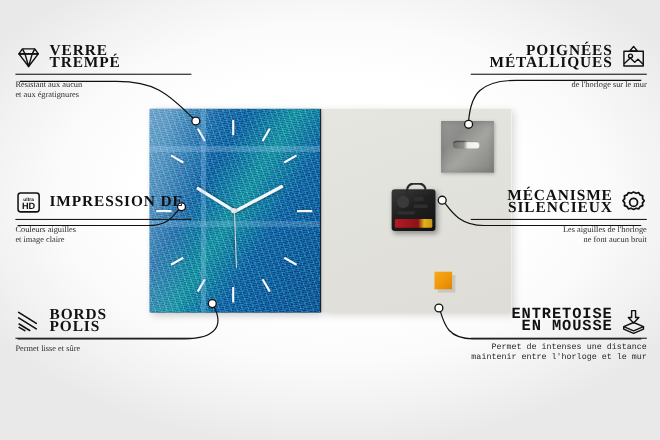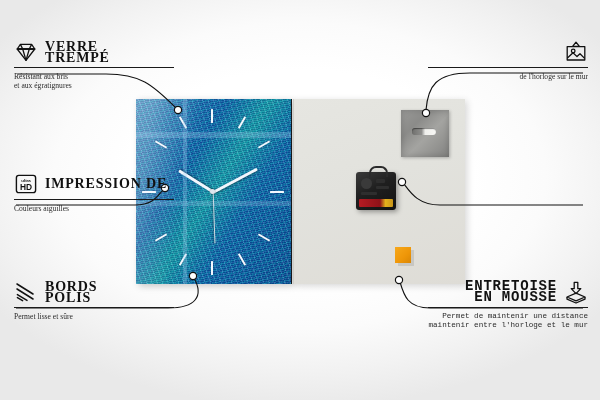--- a/index.html
+++ b/index.html
@@ -189,39 +189,40 @@
               <path d="M3.2 9 H20.8"></path>
         </g>
           </svg>
       </span>
       <div>
         <div class="f-title">VERRE</div>
         <div class="f-title">TREMPÉ</div>
       </div>
     </div>
     <div class="f-rule"></div>
-    <div class="f-desc">Résistant aux bris</div>
+    <div class="f-desc">Résistant aux aucun</div>
     <div class="f-desc">et aux égratignures</div>
   </div>
 
   <div class="feature left" style="top:172px;">
     <div class="f-head">
       <span class="f-icon">
         <svg viewBox="0 0 24 24">
           <rect x="2.4" y="3.4" width="19.2" height="17.2" rx="2.4" fill="none" stroke="#111" stroke-width="1.4"></rect>
           <text x="12" y="10.4" font-family="Liberation Sans, sans-serif" font-size="4.4" font-weight="bold" fill="#111" text-anchor="middle">ultra</text>
           <text x="12" y="18.2" font-family="Liberation Sans, sans-serif" font-size="8.4" font-weight="bold" fill="#111" text-anchor="middle">HD</text>
         </svg>
       </span>
       <div>
         <div class="f-title">IMPRESSION DE</div>
       </div>
     </div>
     <div class="f-rule"></div>
     <div class="f-desc">Couleurs aiguilles</div>
+    <div class="f-desc">et image claire</div>
   </div>
 
   <div class="feature left" style="top:280px;">
     <div class="f-head">
       <span class="f-icon">
         <svg viewBox="0 0 24 24">
             <g stroke="#111" stroke-width="1.5" stroke-linecap="round">
           <path d="M3 4 L19 14"></path>
               <path d="M3 9 L19 19"></path>
               <path d="M3.4 14.6 L13 20.4"></path>
@@ -243,40 +244,63 @@
       <span class="f-icon">
         <svg viewBox="0 0 24 24">
             <g fill="none" stroke="#111" stroke-width="1.3" stroke-linejoin="round">
           <path d="M12 2.2 L15.4 6.4 H8.6 Z"></path>
           <rect x="3.2" y="6.6" width="17.6" height="13.4"></rect>
           <circle cx="9.2" cy="11" r="1.8"></circle>
           <path d="M3.4 18 L9 12.8 L13 16.6 L16 13.8 L20.6 18.4"></path>
         </g>
           </svg>
       </span>
+      <div>
+        <div class="f-title">POIGNÉES</div>
+        <div class="f-title">MÉTALLIQUES</div>
+      </div>
     </div>
     <div class="f-rule"></div>
     <div class="f-desc">de l'horloge sur le mur</div>
   </div>
 
+  <div class="feature right" style="top:172px;">
+    <div class="f-head">
+      <span class="f-icon">
+        <svg viewBox="0 0 24 24">
+            <g fill="none" stroke="#111" stroke-width="1.6" stroke-linejoin="round">
+          <path d="M12 2.6 l2.3 1.1 2.4-.6 1.3 2.1 2.3 .9 -.2 2.5 1.6 1.9 -1.6 1.9 .2 2.5 -2.3 .9 -1.3 2.1 -2.4-.6 -2.3 1.1 -2.3-1.1 -2.4 .6 -1.3-2.1 -2.3-.9 .2-2.5 -1.6-1.9 1.6-1.9 -.2-2.5 2.3-.9 1.3-2.1 2.4 .6 Z"></path>
+          <circle cx="12" cy="12" r="3.6"></circle>
+        </g>
+          </svg>
+      </span>
+      <div>
+        <div class="f-title">MÉCANISME</div>
+        <div class="f-title">SILENCIEUX</div>
+      </div>
+    </div>
+    <div class="f-rule"></div>
+    <div class="f-desc">Les aiguilles de l'horloge</div>
+    <div class="f-desc">ne font aucun bruit</div>
+  </div>
 
   <div class="feature right" style="top:280px;font-family:Liberation Mono, monospace;">
     <div class="f-head">
       <span class="f-icon">
         <svg viewBox="0 0 24 24">
             <g fill="none" stroke="#111" stroke-width="1.3" stroke-linejoin="round">
           <path d="M10.2 2.4 h3.6 v6.2 h3 L12 13.6 L7.2 8.6 h3 Z"></path>
           <path d="M12 13.2 L21 17 L12 20.8 L3 17 Z"></path>
           <path d="M3 17 v2.2 L12 23 l9-3.8 V17"></path>
         </g>
           </svg>
       </span>
       <div>
         <div class="f-title">ENTRETOISE</div>
         <div class="f-title">EN MOUSSE</div>
       </div>
     </div>
     <div class="f-rule"></div>
-    <div class="f-desc">Permet de maintenir une distance</div>
+    <div class="f-desc">Permet de intenses une distance</div>
     <div class="f-desc">maintenir entre l'horloge et le mur</div>
   </div>
 
 </div>
 
 </body></html>

